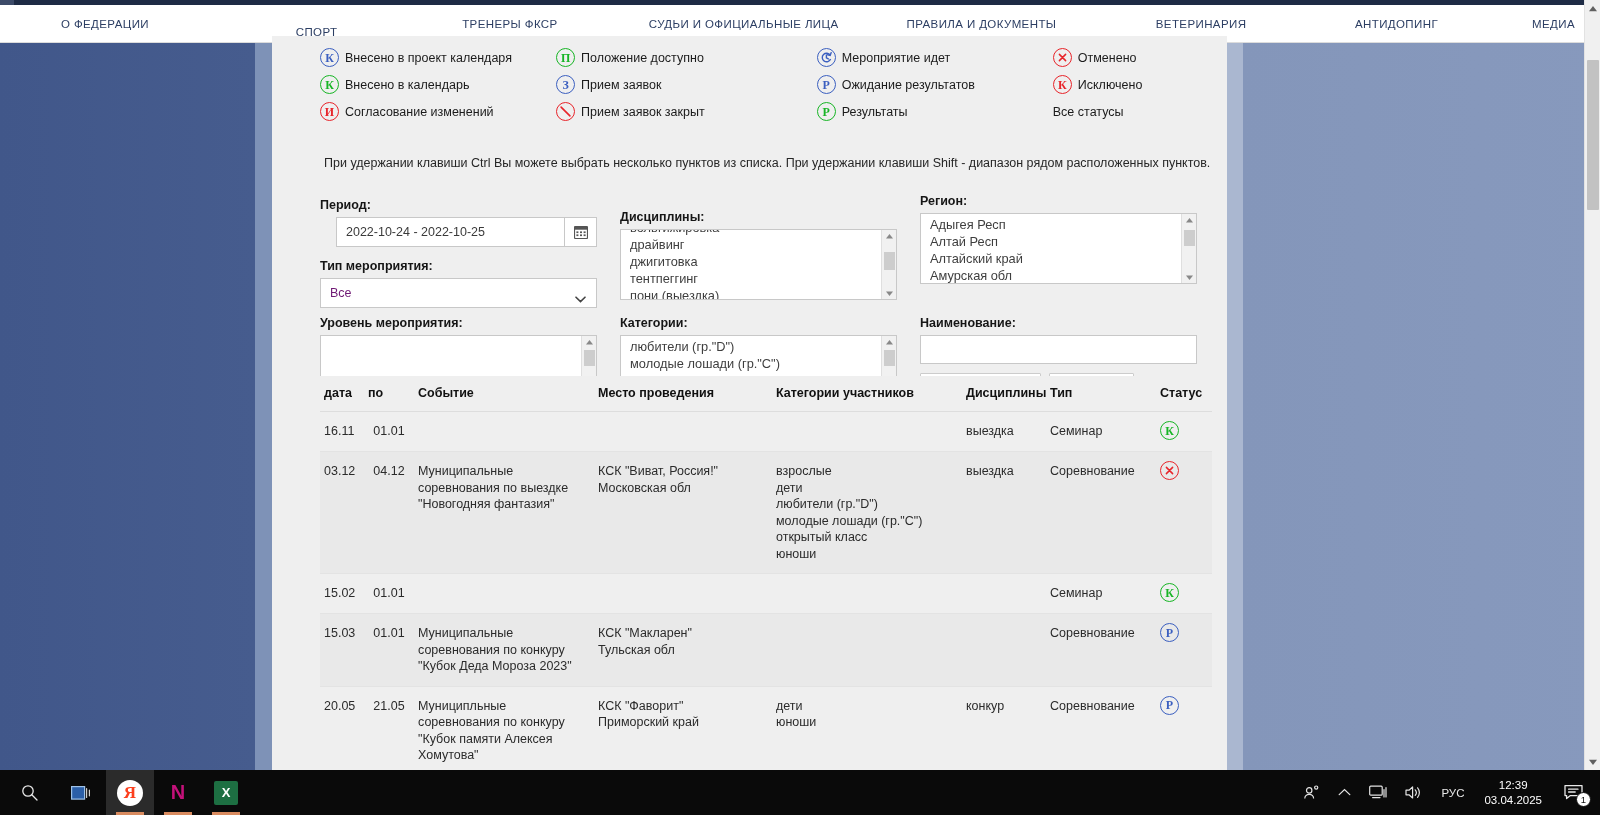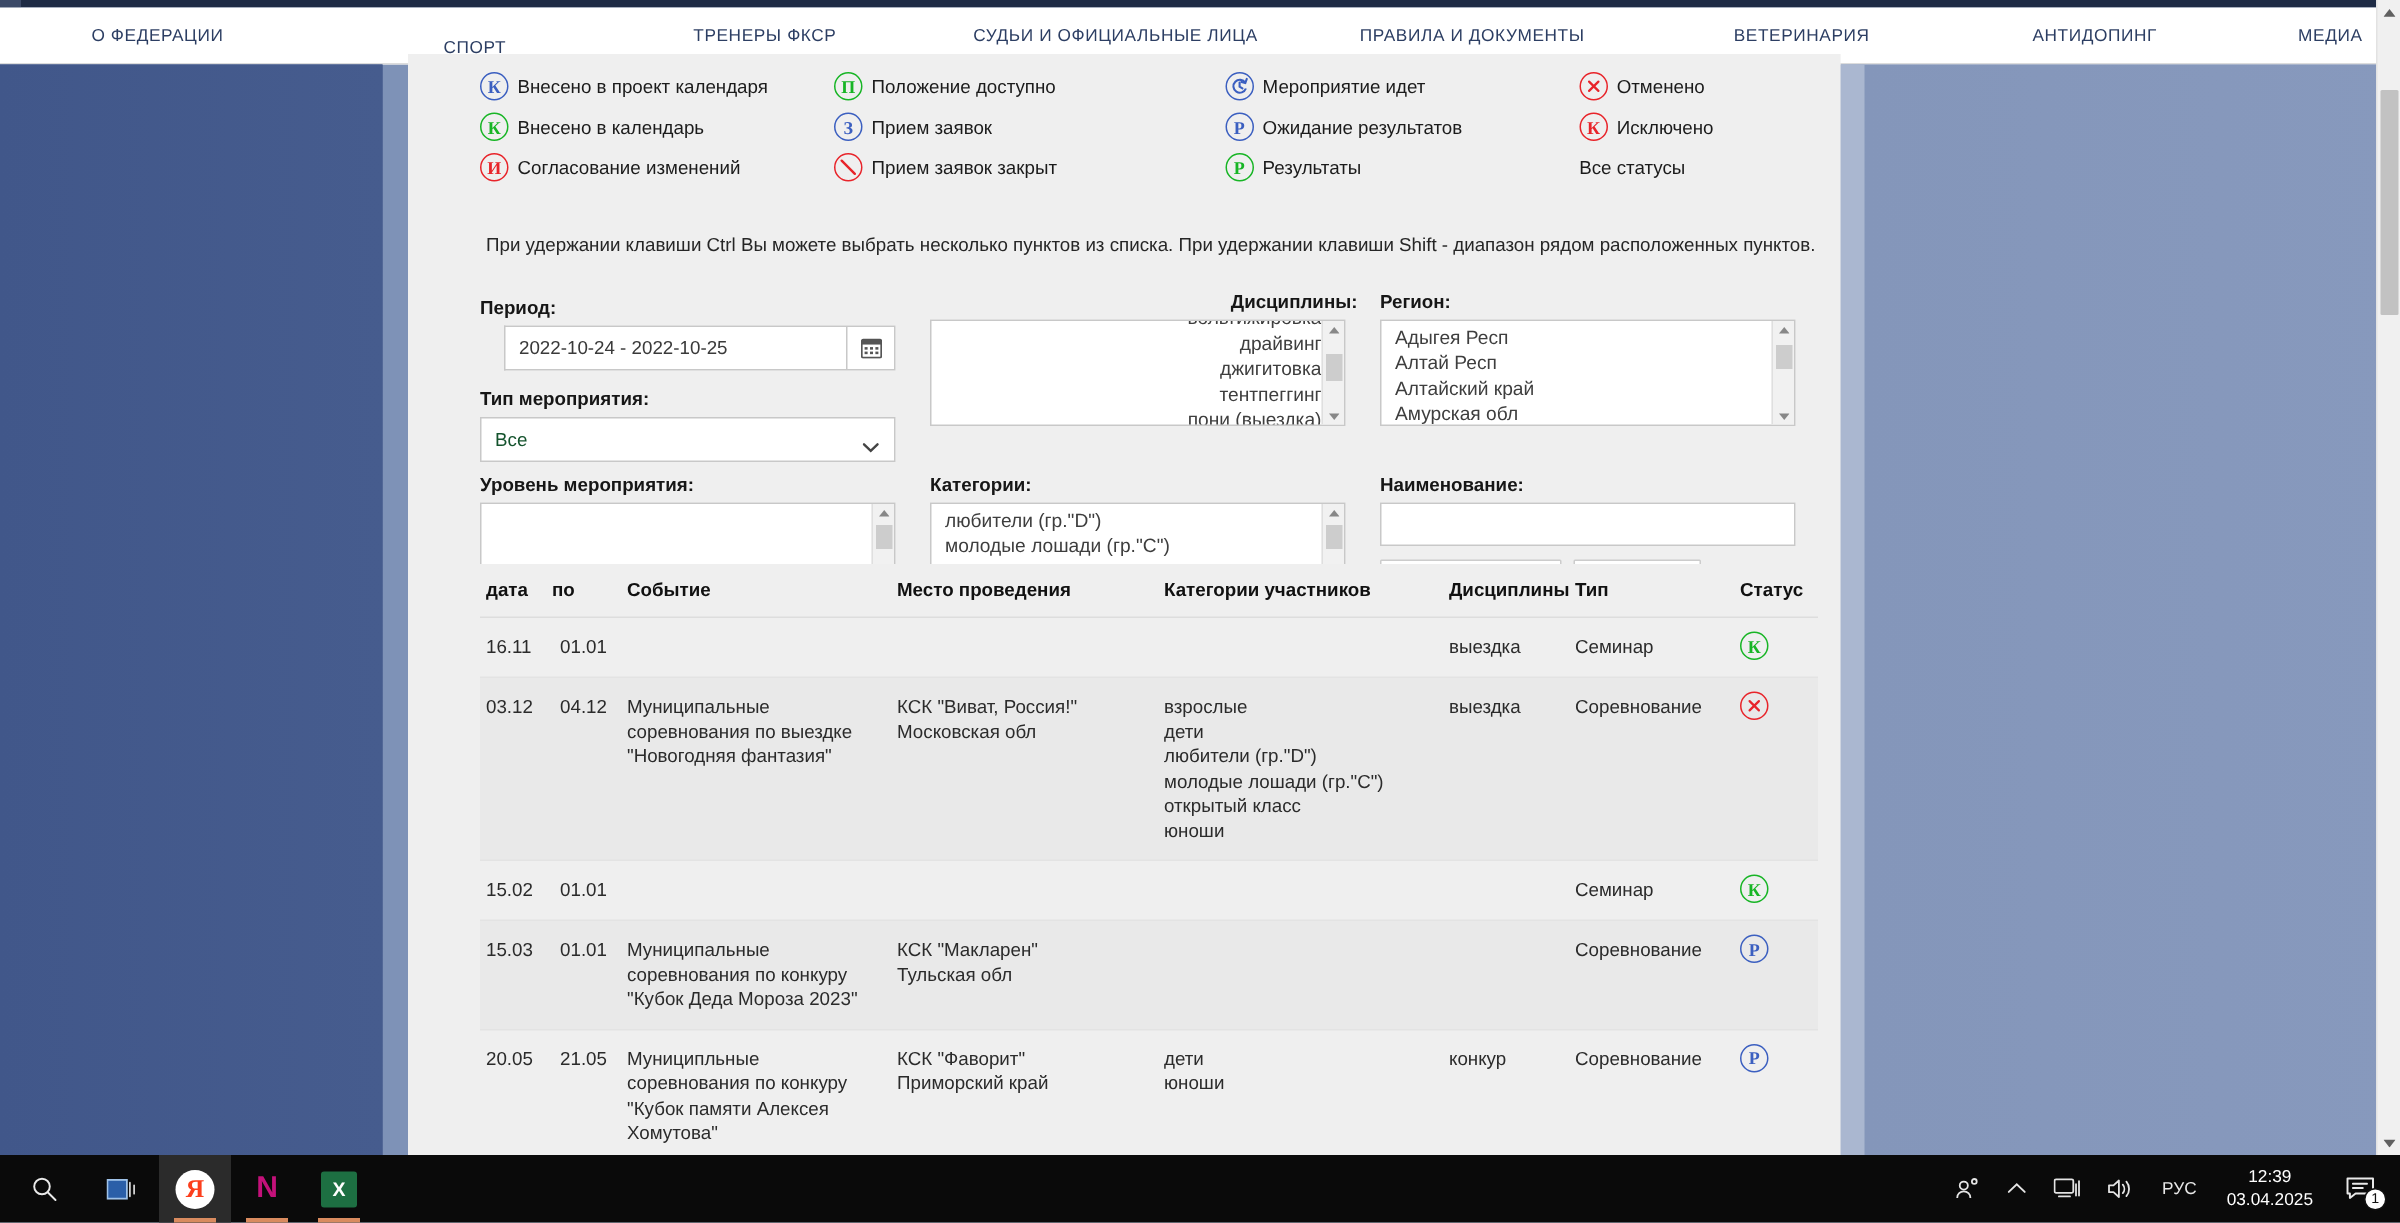--- a/index.html
+++ b/index.html
@@ -134,21 +134,21 @@
   }
 
   
   .filters { position: absolute; left: 48px; top: 158px; width: 890px; }
   .flabel {
     font-size: 12.5px; font-weight: bold; color: #161616;
     margin-bottom: 5px; display: block;
   }
   .fcol { position: absolute; }
   .col-period   { left: 0;   top: 4px;   width: 285px; }
-  .col-disc     { left: 300px; top: 0; width: 285px; text-align: right; }
+  .col-disc     { left: 300px; top: 16px; width: 285px; }
   .col-region   { left: 600px; top: 0; width: 285px; }
   .col-level    { left: 0;   top: 122px; width: 285px; }
   .col-cat      { left: 300px; top: 122px; width: 285px; }
   .col-name     { left: 600px; top: 122px; width: 285px; }
 
   .date-wrap { display: flex; width: 277px; padding-left: 16px; }
   .date-input {
     flex: 1 1 auto; height: 30px;
     border: 1px solid #c8c8c8; border-right: none;
     background: #fff; font-size: 12.5px; color: #3a3a3a;
@@ -158,21 +158,21 @@
   .cal-btn {
     width: 33px; height: 30px;
     border: 1px solid #c8c8c8;
     background: #fff;
     display: flex; align-items: center; justify-content: center;
     cursor: pointer;
   }
   .sel {
     width: 277px; height: 30px;
     border: 1px solid #c8c8c8; background: #fff;
-    font-size: 12.5px; color: #14532d;
+    font-size: 12.5px; color: #701a75;
     padding: 0 9px;
     font-family: "Liberation Sans", sans-serif;
     appearance: none; -webkit-appearance: none;
     outline: none; cursor: pointer;
   }
   .sel-wrap { position: relative; width: 277px; }
   .sel-arrow {
     position: absolute; right: 11px; top: 11px;
     pointer-events: none;
   }

